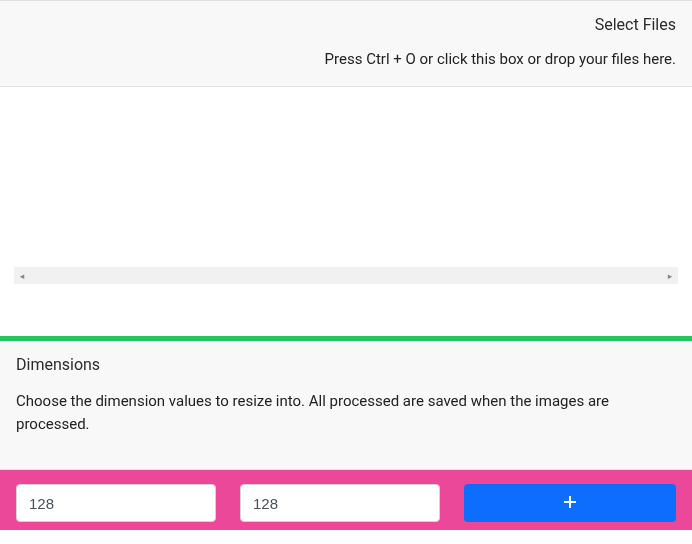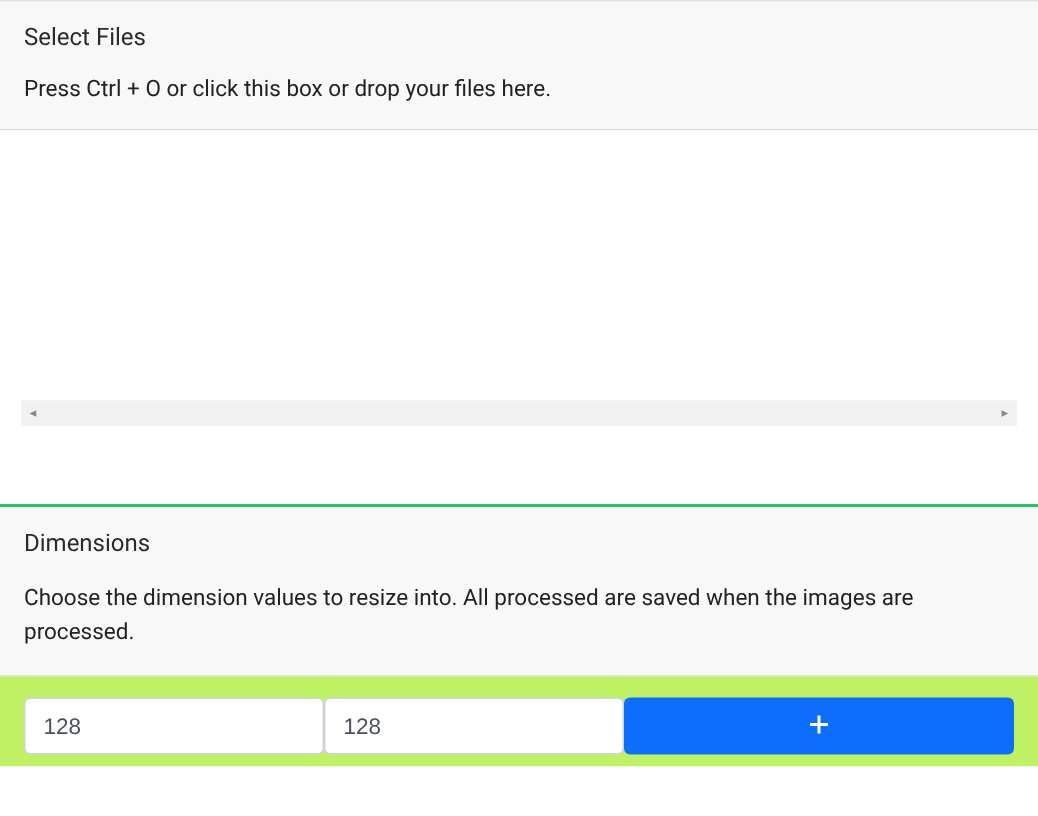--- a/index.html
+++ b/index.html
@@ -8,42 +8,43 @@
       padding: 0;
     }
     body {
       font-family: -apple-system, BlinkMacSystemFont, "Segoe UI", Roboto, Arial, sans-serif;
       font-size: 15px;
       color: #212529;
       background: #fff;
       width: 692px;
     }
     .section {
-      border-top: 2px solid #22c55e;
+      border-top: 5px solid #22c55e;
       border-bottom: 1px solid #dee2e6;
       background: #f8f8f8;
-      padding: 14px 16px 18px 16px;
+      padding: 14px 16px 34px 16px;
     }
     .section-title {
       font-size: 16px;
       font-weight: 400;
       margin-bottom: 16px;
       color: #2b2b2b;
     }
     .section-desc {
       font-size: 15px;
       color: #222;
       line-height: 1.5;
     }
     .dropzone {
       background: #f8f8f8;
       border-top: 1px solid #dee2e6;
       border-bottom: 1px solid #dee2e6;
       padding: 14px 16px 18px 16px;
       cursor: pointer;
+      text-align: right;
     }
     .dropzone-title {
       font-size: 16px;
       font-weight: 400;
       margin-bottom: 16px;
       color: #2b2b2b;
     }
     .dropzone-desc {
       font-size: 15px;
       color: #222;
@@ -74,22 +75,23 @@
       flex: 1;
       height: 17px;
       background: #f1f1f1;
     }
     .spacer {
       height: 46px;
       background: #fff;
     }
     .controls {
       display: flex;
+      gap: 24px;
       padding: 14px 16px 8px 16px;
-      background: #bef264;
+      background: #ec4899;
     }
     .dim-input {
       width: 200px;
       height: 38px;
       border: 1px solid #ced4da;
       border-radius: 4px;
       padding: 6px 12px;
       font-size: 15px;
       color: #495057;
       background: #fff;

